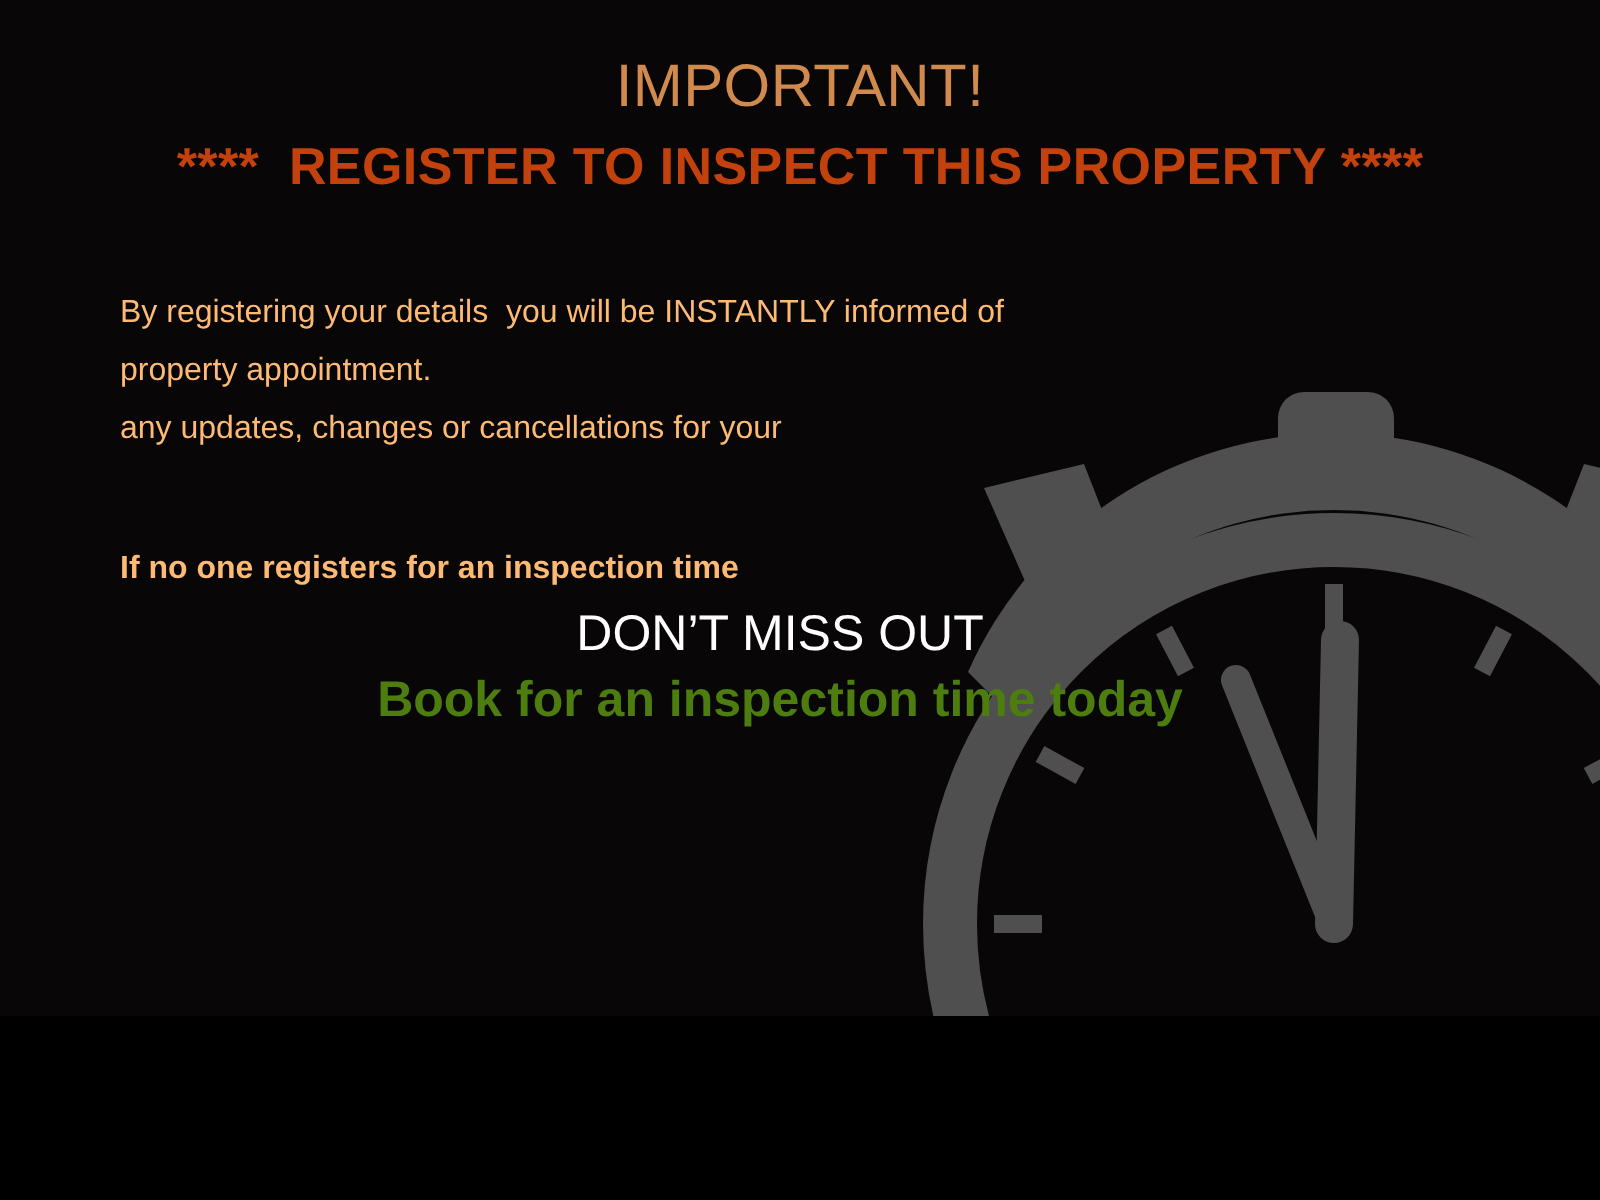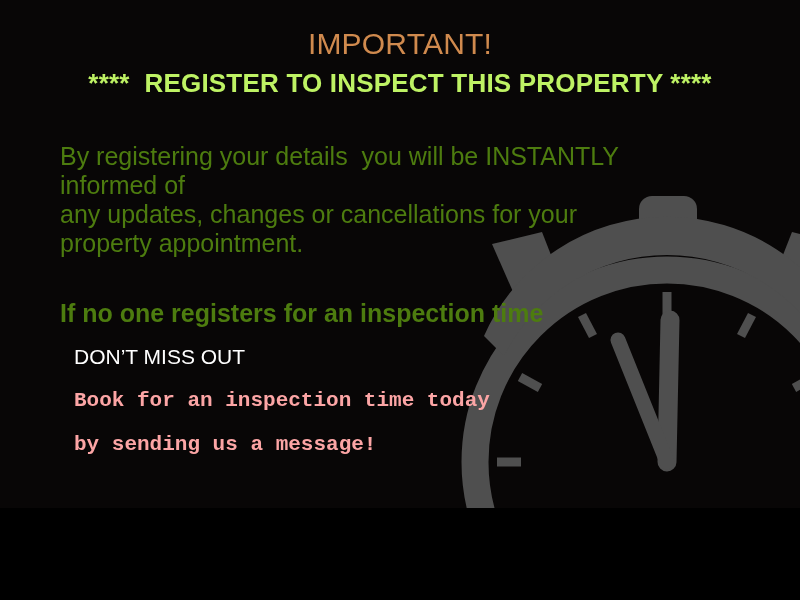--- a/index.html
+++ b/index.html
@@ -48,59 +48,59 @@
     text-align: center;
   }
   .heading-1 {
     color: #d08a4e;
     font-size: 30px;
     font-weight: 400;
     line-height: 40px;
     letter-spacing: 0.2px;
   }
   .heading-2 {
-    color: #bef264;
+    color: #c2410c;
     font-size: 26px;
     font-weight: bold;
     line-height: 38px;
     letter-spacing: 0.2px;
     white-space: pre;
   }
 
   .body-block {
     position: absolute;
     left: 60px;
     top: 142px;
     width: 660px;
   }
   .para {
-    color: #4d7c0f;
-    font-size: 25px;
+    color: #fdba74;
+    font-size: 16px;
     font-weight: 400;
     line-height: 29px;
     white-space: pre-wrap;
     margin: 0;
   }
   .para.gap-1 { margin-top: 0px; }
   .para.gap-2 { margin-top: 41px; font-weight: bold; }
 
   .cta-line {
-    font-size: 21px;
+    font-size: 25px;
     line-height: 30px;
-    margin: 14px;
+    margin: 3px;
     white-space: pre-wrap;
+    text-align: center;
   }
   .cta-white {
     color: #ffffff;
     font-weight: 400;
   }
   .cta-orange {
-    color: #fca5a5;
+    color: #4d7c0f;
     font-weight: bold;
-    font-family: Liberation Mono, monospace;
   }
 </style>
 </head>
 <body>
 
 <div id="slide">
 
   <div id="clock-graphic">
     <svg viewBox="0 0 470 470" xmlns="http://www.w3.org/2000/svg">
       <g fill="#4f4f4f">
@@ -141,24 +141,23 @@
   <div id="content">
 
     <div class="heading-block">
       <div class="heading-1">IMPORTANT!</div>
       <div class="heading-2">****  REGISTER TO INSPECT THIS PROPERTY ****</div>
     </div>
 
     <div class="body-block">
 
       <p class="para gap-1">By registering your details  you will be INSTANTLY informed of</p>
+      <p class="para">property appointment.</p>
       <p class="para">any updates, changes or cancellations for your</p>
-      <p class="para">property appointment.</p>
 
       <p class="para gap-2">If no one registers for an inspection time</p>
 
       <p class="cta-line cta-white gap-3">DON’T MISS OUT</p>
       <p class="cta-line cta-orange">Book for an inspection time today</p>
-      <p class="cta-line cta-orange">by sending us a message!</p>
 
     </div>
   </div>
 </div>
 
 </body></html>

